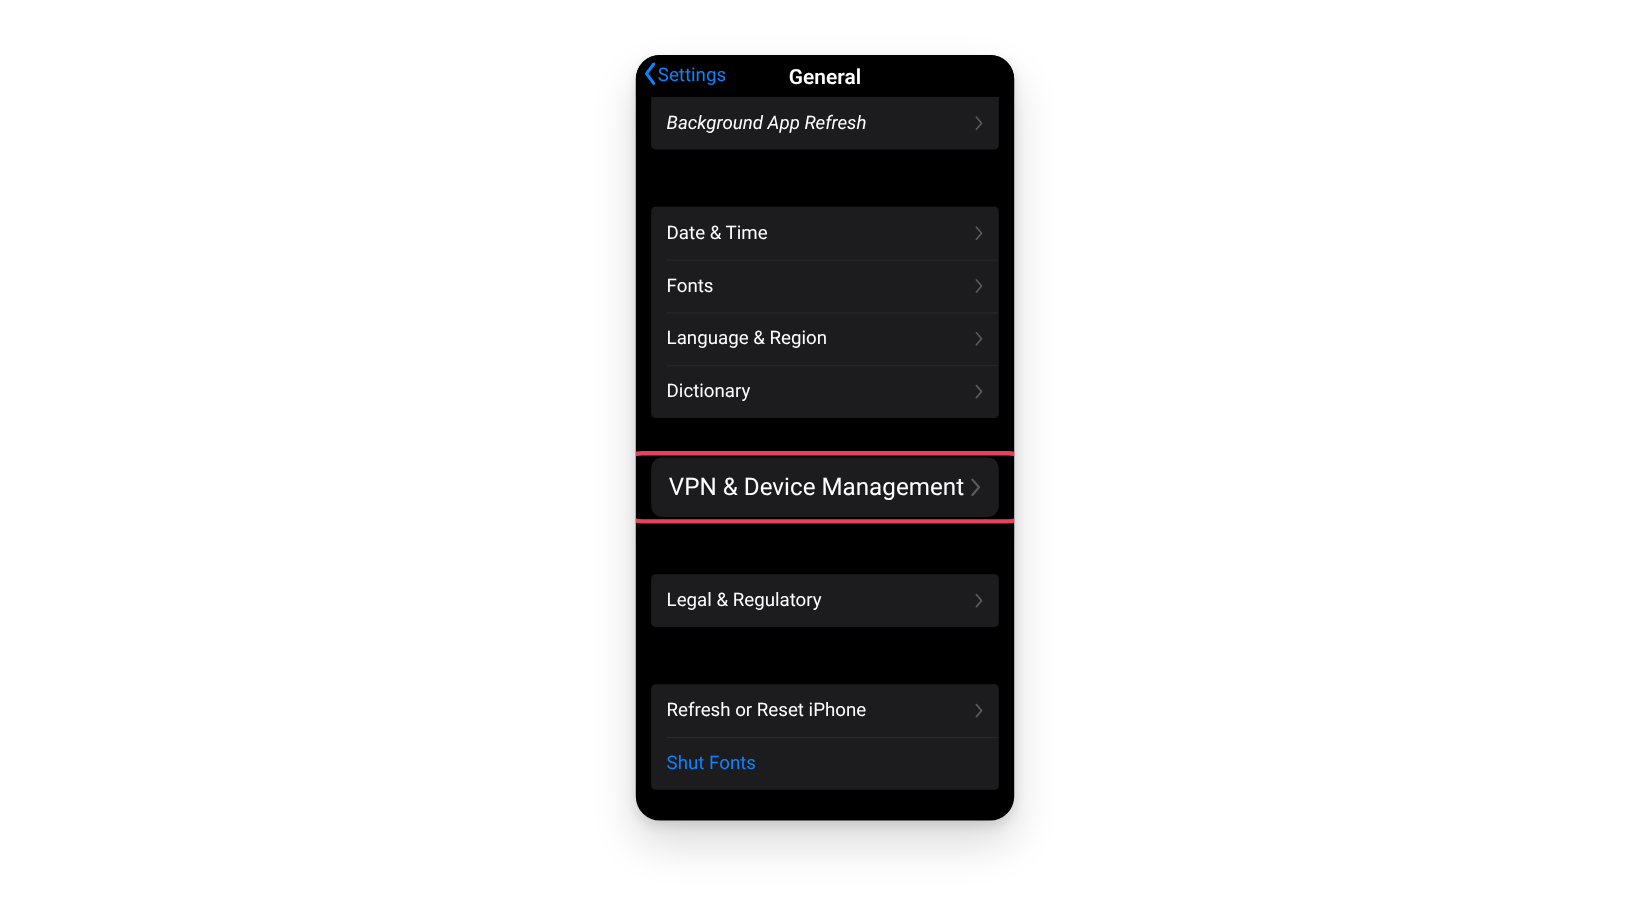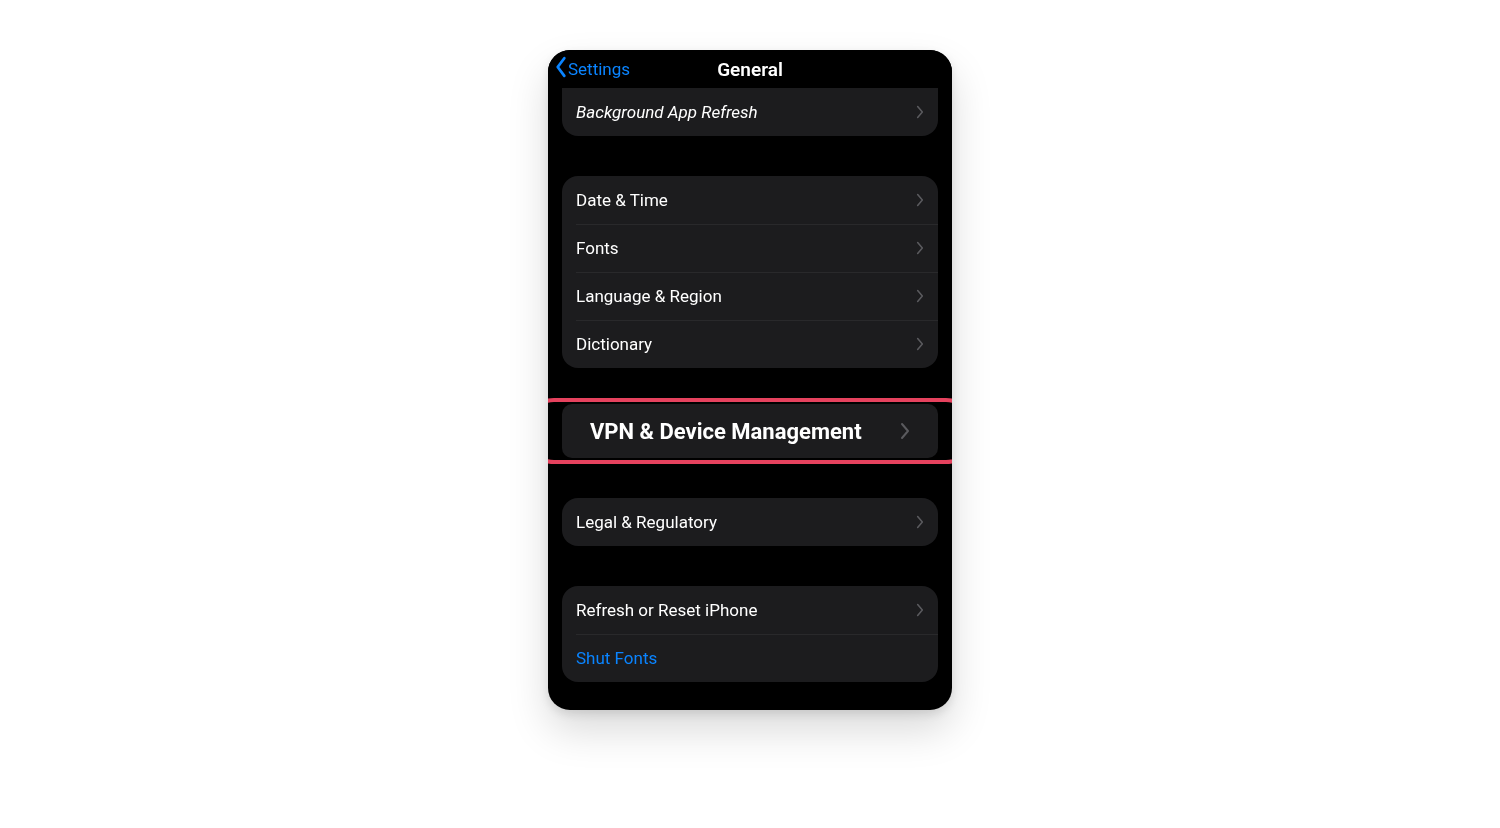--- a/index.html
+++ b/index.html
@@ -7,21 +7,21 @@
     width: 1500px;
     height: 828px;
     background: #ffffff;
     font-family: -apple-system, BlinkMacSystemFont, "Segoe UI", Roboto, Helvetica, Arial, sans-serif;
     display: flex;
     justify-content: center;
     align-items: flex-start;
     padding-top: 50px;
   }
   .phone {
-    width: 404px;
+    width: 344px;
     background: #000000;
     border-radius: 22px;
     overflow: hidden;
     box-shadow: 0 20px 40px rgba(0,0,0,0.15), 0 4px 10px rgba(0,0,0,0.1);
     display: flex;
     flex-direction: column;
   }
   .navbar {
     height: 38px;
     display: flex;
@@ -46,22 +46,22 @@
     font-size: 19px;
     font-weight: 600;
     pointer-events: none;
   }
   .content {
     flex: 1;
     padding: 0 14px 28px 14px;
   }
   .group {
     background: #1c1c1e;
-    border-radius: 16px;
-    margin-top: 40px;
+    border-radius: 4px;
+    margin-top: 52px;
     overflow: hidden;
   }
   .group.first { margin-top: 0; border-top-left-radius: 0; border-top-right-radius: 0; font-style: italic; }
   .row {
     display: flex;
     align-items: center;
     justify-content: space-between;
     height: 48px;
     padding: 0 14px;
     color: #ffffff;
@@ -93,22 +93,22 @@
     box-shadow: 0 6px 14px rgba(0,0,0,0.25);
   }
   .highlight-group {
     background: #1c1c1e;
     border-radius: 10px;
     overflow: hidden;
   }
   .row.big {
     height: 54px;
     font-size: 22px;
-    font-weight: 700;
-    padding: 0 28px;
+    font-weight: 400;
+    padding: 0 16px;
   }
   .row.big .chev svg { width: 10px; height: 18px; }
 </style>
 </head>
 <body>
 
 <div class="phone">
   <div class="navbar">
     <div class="back">
       <span>

